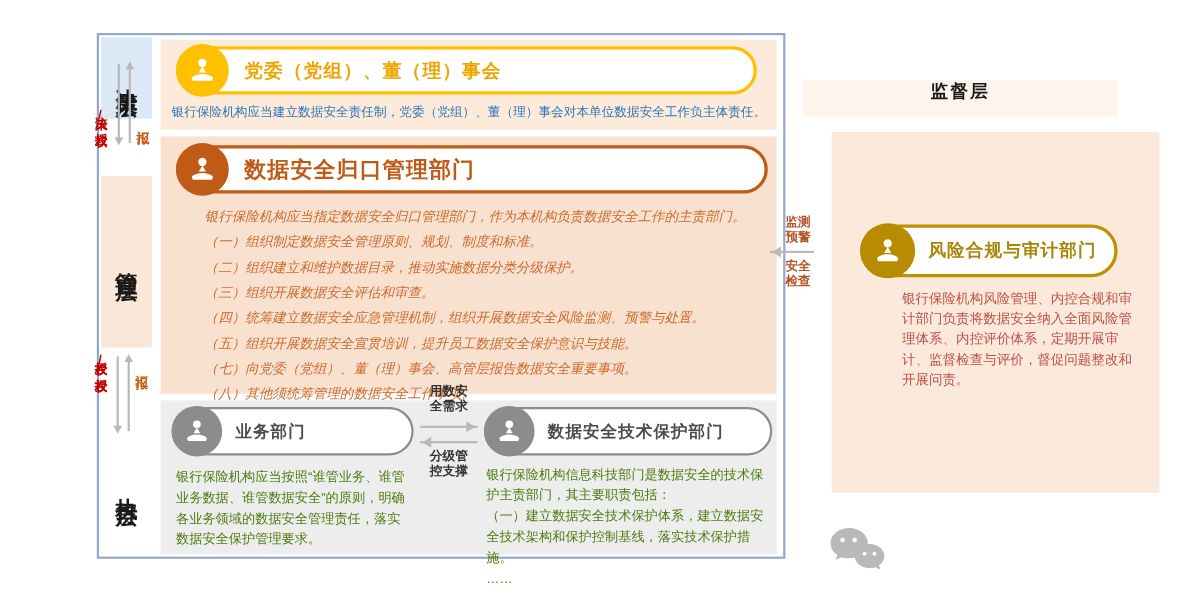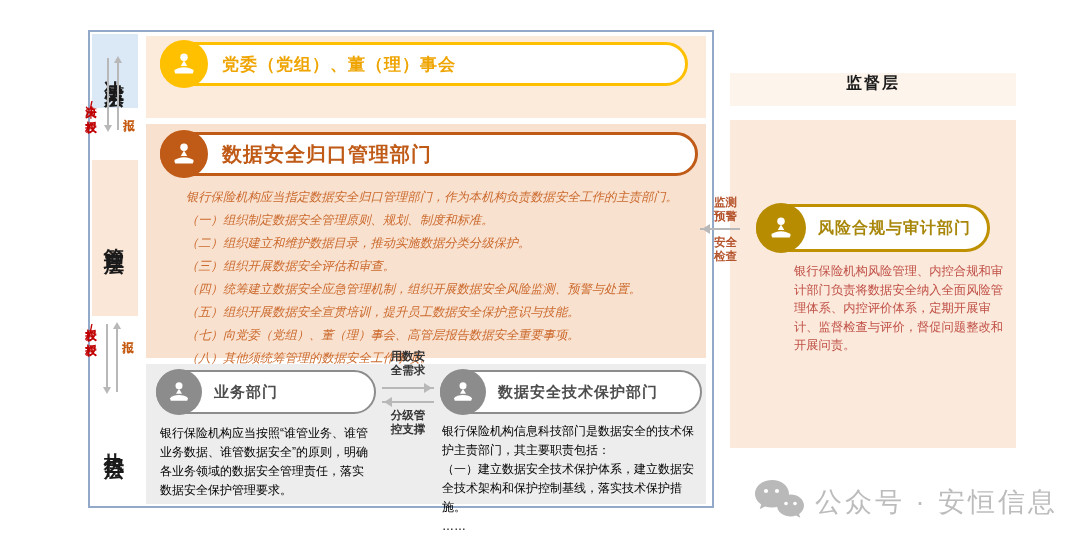--- a/index.html
+++ b/index.html
@@ -56,42 +56,42 @@
   
   #decision-caption{
     position:absolute;left:10px;right:10px;top:58px;text-align:center;
     color:#2e75b6;font-size:11.5px;white-space:nowrap;
   }
   #management-text{
     position:absolute;left:36px;right:14px;top:60px;
     color:#cb6a2d;font-size:12.3px;line-height:19px;
   }
   #management-text p{margin:4px;font-style:italic;}
-  .gray-body{color:#000000;font-size:12px;line-height:19px;}
+  .gray-body{color:#4d7c0f;font-size:12px;line-height:19px;}
   .gray-body p{margin:0;}
   
   .varrow{position:absolute;width:0;border-left:2px solid #b8b8b8;}
   .varrow.down::after{content:'';position:absolute;bottom:-6px;left:-5px;
     border:4px solid transparent;border-top:7px solid #b8b8b8;}
   .varrow.up::after{content:'';position:absolute;top:-6px;left:-5px;
     border:4px solid transparent;border-bottom:7px solid #b8b8b8;}
   .harrow{position:absolute;height:0;border-top:2px solid #b8b8b8;}
   .harrow.right::after{content:'';position:absolute;right:-3px;top:-6px;
     border:5px solid transparent;border-left:8px solid #b8b8b8;}
   .harrow.left::after{content:'';position:absolute;left:-3px;top:-6px;
     border:5px solid transparent;border-right:8px solid #b8b8b8;}
   .flow-label{font-size:11.5px;font-weight:bold;color:#333;line-height:13.5px;}
   .conn-label{font-size:11.5px;font-weight:bold;color:#b5532c;line-height:13.5px;}
   
   #supervision-band{
     left:730px;top:73px;width:286px;height:33px;background:#fdf4ec;
     display:flex;align-items:flex-start;justify-content:center;
   }
   #supervision-band .title{font-weight:bold;font-size:16px;color:#1a1a1a;letter-spacing:2px;}
-  #supervision-box{left:730px;top:120px;width:286px;height:328px;background:#fbe9dc;}
+  #supervision-box{left:756px;top:120px;width:286px;height:328px;background:#fbe9dc;padding-left:12px;}
   #supervision-body{
     position:absolute;left:64px;top:142px;width:212px;
     color:#c05046;font-size:12.3px;line-height:18.5px;
   }
   
   #watermark{left:753px;top:478px;display:flex;align-items:center;gap:10px;}
   #watermark .wm-text{color:#bcbcbc;font-size:27px;letter-spacing:3px;white-space:nowrap;}
 </style>
 </head>
 <body>
@@ -114,20 +114,21 @@
       <div class="pill pill-yellow" style="left:14px;top:6px;right:18px;height:44px;">
         <span class="pill-icon" style="width:48px;height:48px;margin:-4px 0 -4px -3px;">
           <svg width="30" height="30" viewBox="0 0 24 24" fill="#fff">
             <circle cx="12" cy="6.6" r="3"></circle>
             <path d="M12 9.2 L9.4 13.6 h5.2 Z"></path>
             <path d="M4.2 17.4 C7.2 13.6 16.8 13.6 19.8 17.4 L19 19.6 H5 Z"></path>
           </svg>
         </span>
         <span class="pill-title" style="margin-left:14px;">党委（党组）、董（理）事会</span>
       </div>
+      <div id="decision-caption">银行保险机构应当建立数据安全责任制，党委（党组）、董（理）事会对本单位数据安全工作负主体责任。</div>
     </div>
 
     <div class="panel" id="panel-management">
       <div class="pill pill-orange" style="left:14px;top:8px;width:538px;height:44px;">
         <span class="pill-icon" style="width:48px;height:48px;margin:-4px 0 -4px -3px;">
           <svg width="30" height="30" viewBox="0 0 24 24" fill="#fff">
             <circle cx="12" cy="6.6" r="3"></circle>
             <path d="M12 9.2 L9.4 13.6 h5.2 Z"></path>
             <path d="M4.2 17.4 C7.2 13.6 16.8 13.6 19.8 17.4 L19 19.6 H5 Z"></path>
           </svg>
@@ -222,16 +223,15 @@
     <span>
       <svg width="52" height="44" viewBox="0 0 52 44" fill="none">
         <path d="M19 2 C9.6 2 2 8.2 2 15.8 c0 4.3 2.4 8.1 6.2 10.6 l-1.5 4.8 5.3-2.7 c2.2 .7 4.6 1.1 7 1.1 9.4 0 17-6.2 17-13.8 S28.4 2 19 2 Z" fill="#b9b9b9"></path>
         <circle cx="13" cy="13" r="2.1" fill="#fff"></circle>
         <circle cx="24" cy="13" r="2.1" fill="#fff"></circle>
         <path d="M37.5 16.5 c-7.5 0 -13.5 4.9 -13.5 11 0 6.1 6 11 13.5 11 1.9 0 3.8-.3 5.5-.9 l4.3 2.2 -1.2-3.9 c3-2 4.9-5 4.9-8.4 0-6.1-6-11-13.5-11 Z" fill="#b9b9b9"></path>
         <circle cx="33" cy="25.5" r="1.8" fill="#fff"></circle>
         <circle cx="42" cy="25.5" r="1.8" fill="#fff"></circle>
       </svg>
     </span>
-    <span class="wm-text">公众号 · 安恒信息</span>
   </div>
 
 </div>
 
 </body></html>

